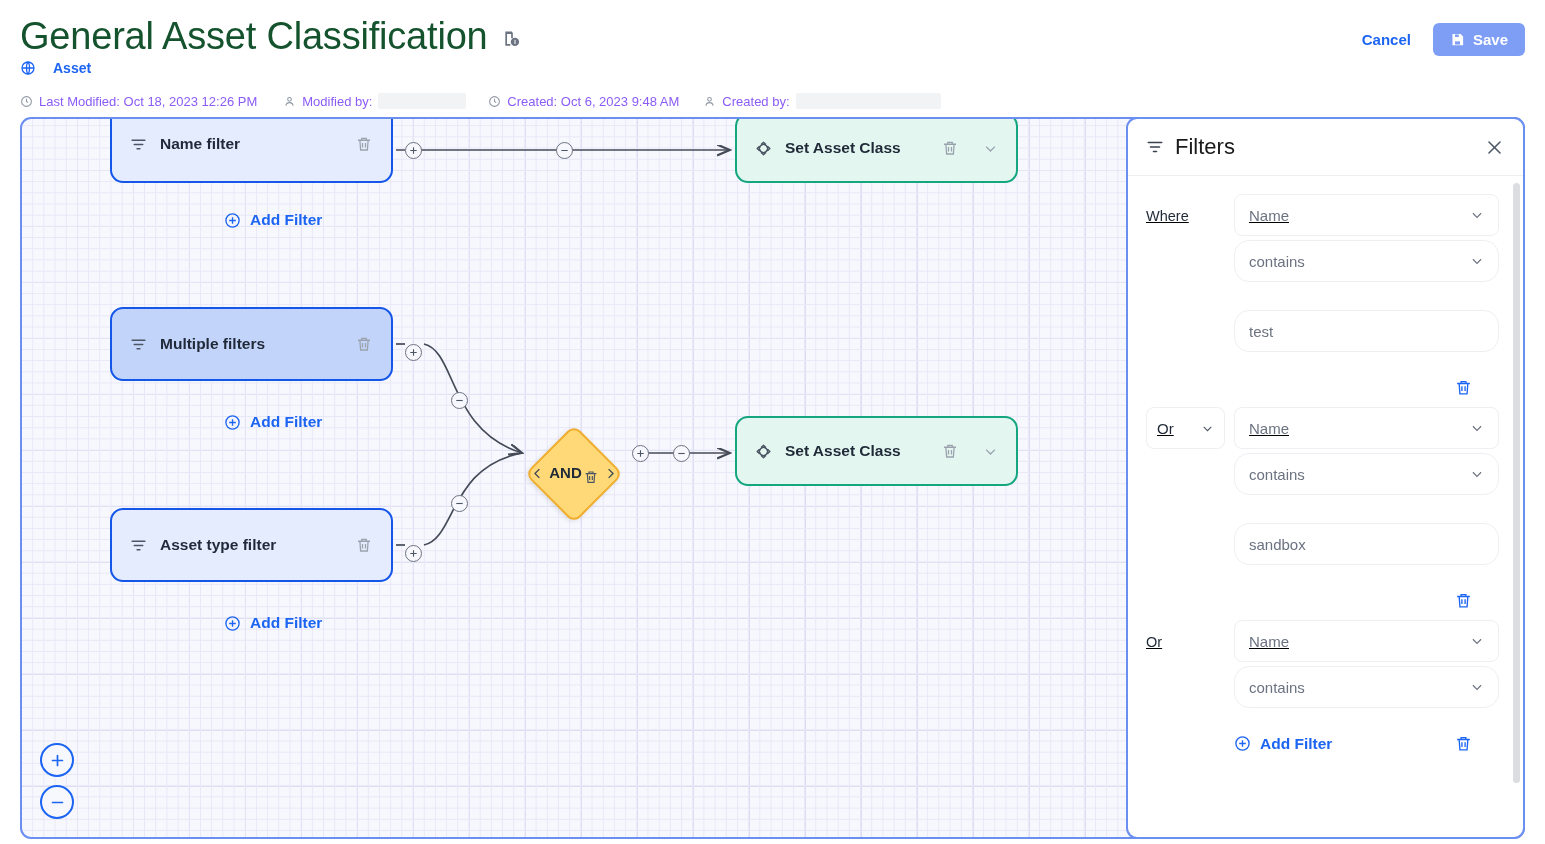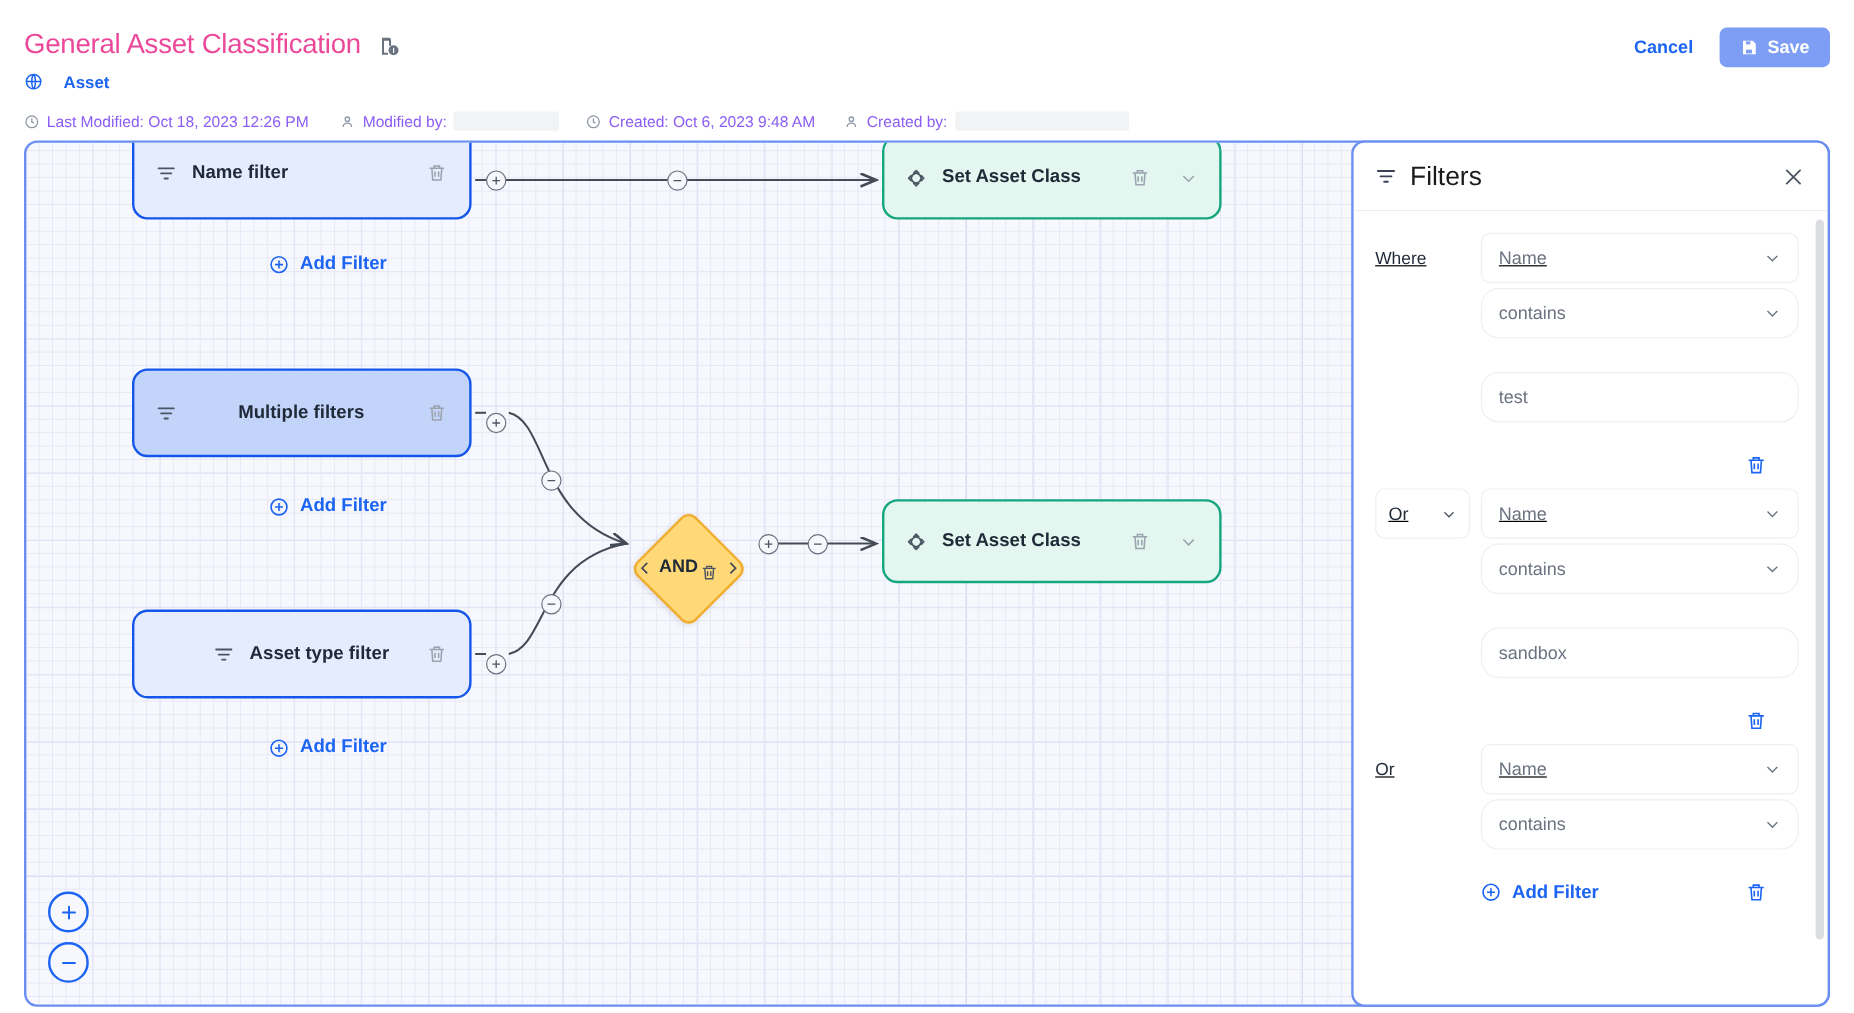--- a/index.html
+++ b/index.html
@@ -7,21 +7,21 @@
     width: 1545px; height: 844px;
     background: #ffffff;
     font-family: "Liberation Sans", sans-serif;
     overflow: hidden;
   }
   body { position: relative; }
 
   
   .header { position: absolute; left: 0; top: 0; width: 1545px; height: 118px; background:#fff; }
   .title-row { position: absolute; left: 20px; top: 16px; display: flex; align-items: center; gap: 14px; }
-  .page-title { font-size: 23px; font-weight: 400; color: #ec4899; letter-spacing: -0.2px; line-height: 40px; }
+  .page-title { font-size: 38px; font-weight: 400; color: #14532d; letter-spacing: -0.2px; line-height: 40px; }
   .title-icon { width: 20px; height: 20px; display:block; color:#6b7280; margin-top:6px;}
   .subtitle-row { position:absolute; left:20px; top:60px; display:flex; align-items:center; gap:17px; }
   .globe-icon { width:16px; height:16px; color:#1c64f2; display:block;}
   .subtitle-link { font-size:14px; font-weight:700; color:#1c64f2; line-height:16px; }
 
   .meta-row { position:absolute; left:20px; top:93px; display:flex; align-items:center; gap:0; }
   .meta-item { display:flex; align-items:center; gap:6px; font-size:13px; color:#8b5cf6; white-space:nowrap; }
   .meta-item svg { display:block; width:13px; height:13px; color:#9099a6; }
   .meta-gap-1 { width:26px; } .meta-gap-2 { width:22px; } .meta-gap-3 { width:24px; }
   .redacted { display:inline-block; height:16px; background:#f1f3f5; border-radius:2px; vertical-align:middle; }
@@ -56,22 +56,22 @@
   .node-act { width:18px; height:18px; display:block; color:#9aa2ad; flex:none; cursor:pointer;}
   .node-chev { width:15px; height:15px; display:block; color:#9aa2ad; flex:none; cursor:pointer; margin-left:11px;}
 
   .node-filter { border:2px solid #1456e8; }
   .node-filter.light { background:#e4ecfd; }
   .node-filter.dark  { background:#c3d4fb; }
   .node-action { border:2px solid #13a67f; background:#e3f7f0; }
 
   
   #node-name-filter   { left:88px;  top:-14px;  width:283px; height:78px; border-top-left-radius:13px; }
-  #node-multi-filter  { left:88px;  top:188px;  width:283px; height:74px;text-align:center; }
-  #node-assettype     { left:88px;  top:389px;  width:283px; height:74px;padding-left:48px; }
+  #node-multi-filter  { left:88px;  top:188px;  width:283px; height:74px; }
+  #node-assettype     { left:88px;  top:389px;  width:283px; height:74px; }
   #node-action-1      { left:713px; top:-6px;   width:283px; height:70px; }
   #node-action-2      { left:713px; top:297px;  width:283px; height:70px; }
 
   .add-filter { position:absolute; display:flex; align-items:center; gap:9px; cursor:pointer; }
   .add-filter svg { width:17px; height:17px; display:block; color:#1c64f2;}
   .add-filter span { font-size:15.5px; font-weight:700; color:#1c64f2; }
   #add-filter-1 { left:202px; top:92px; }
   #add-filter-2 { left:202px; top:294px; }
   #add-filter-3 { left:202px; top:495px; }
 

